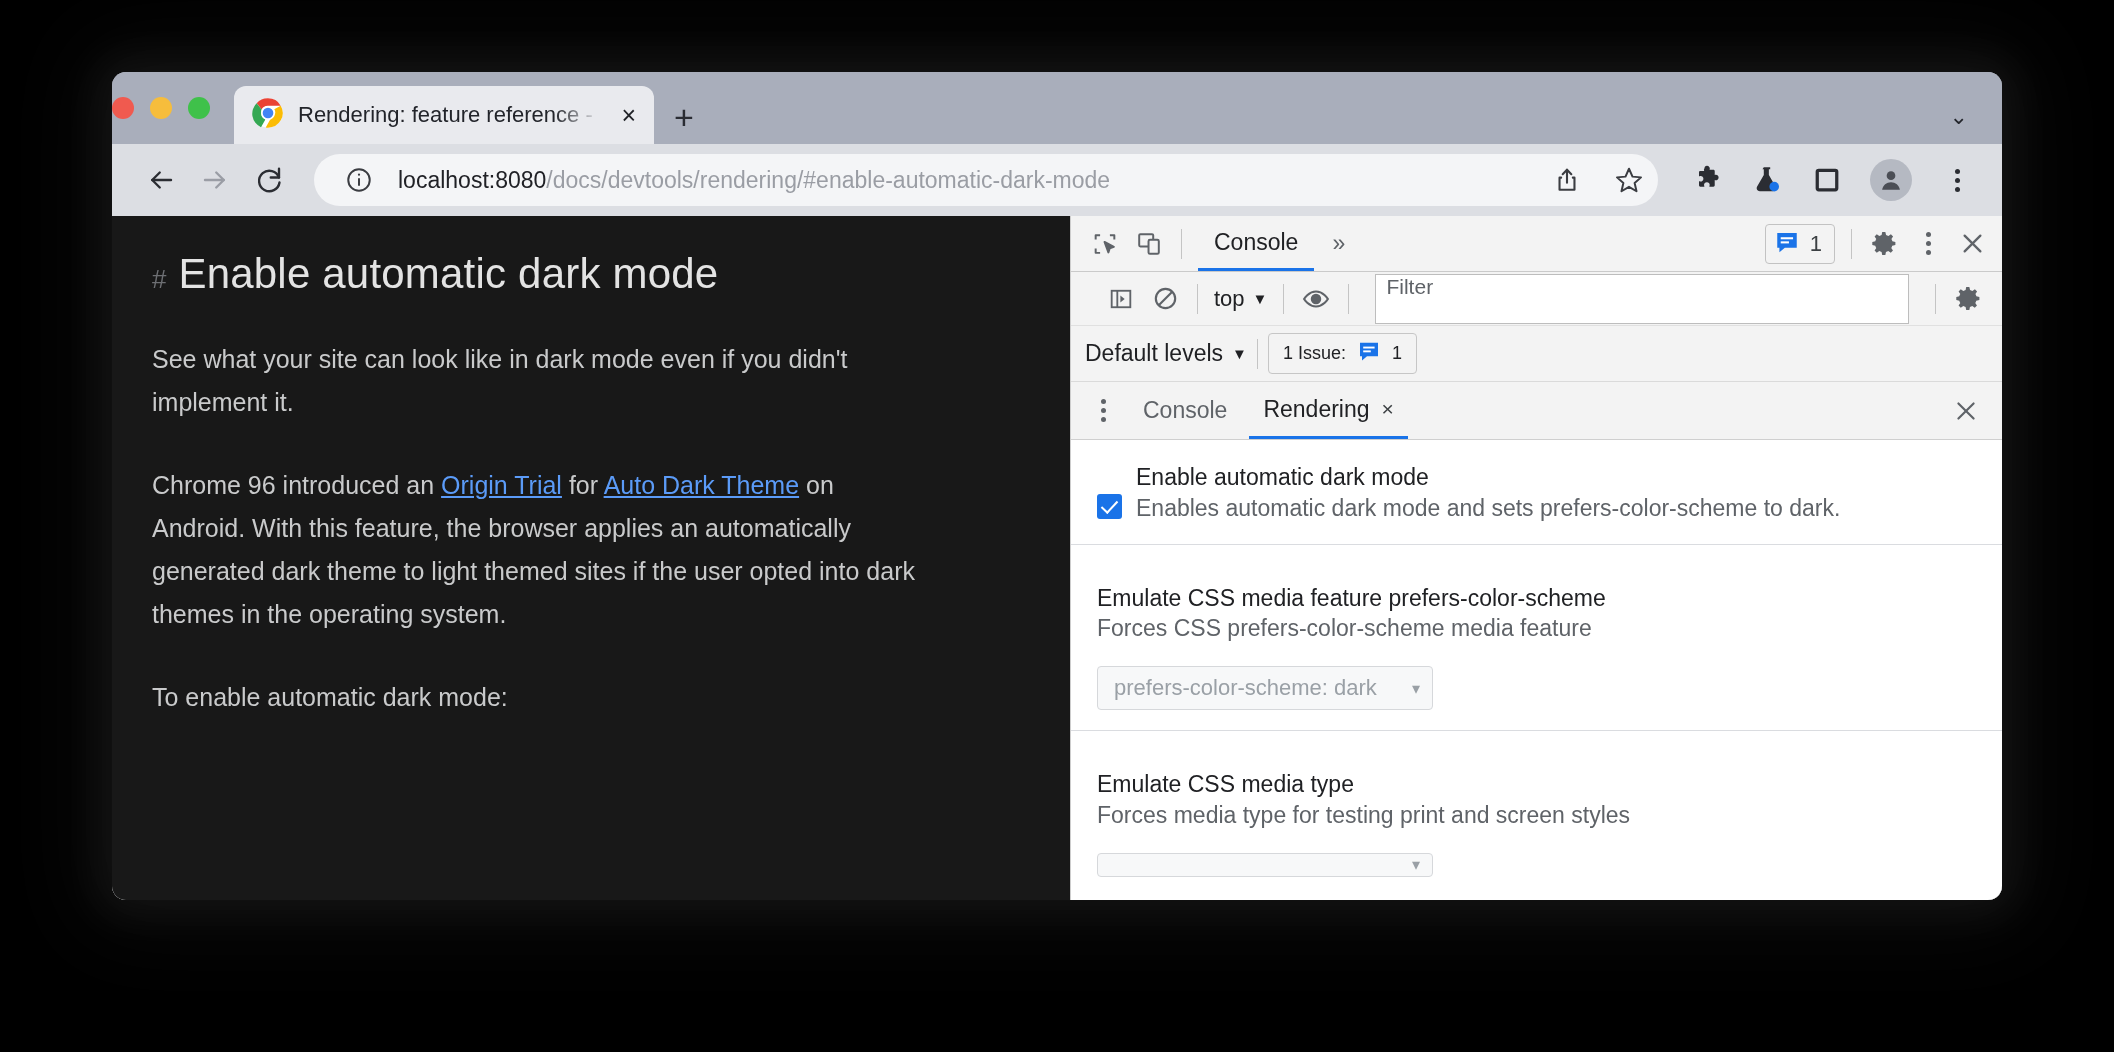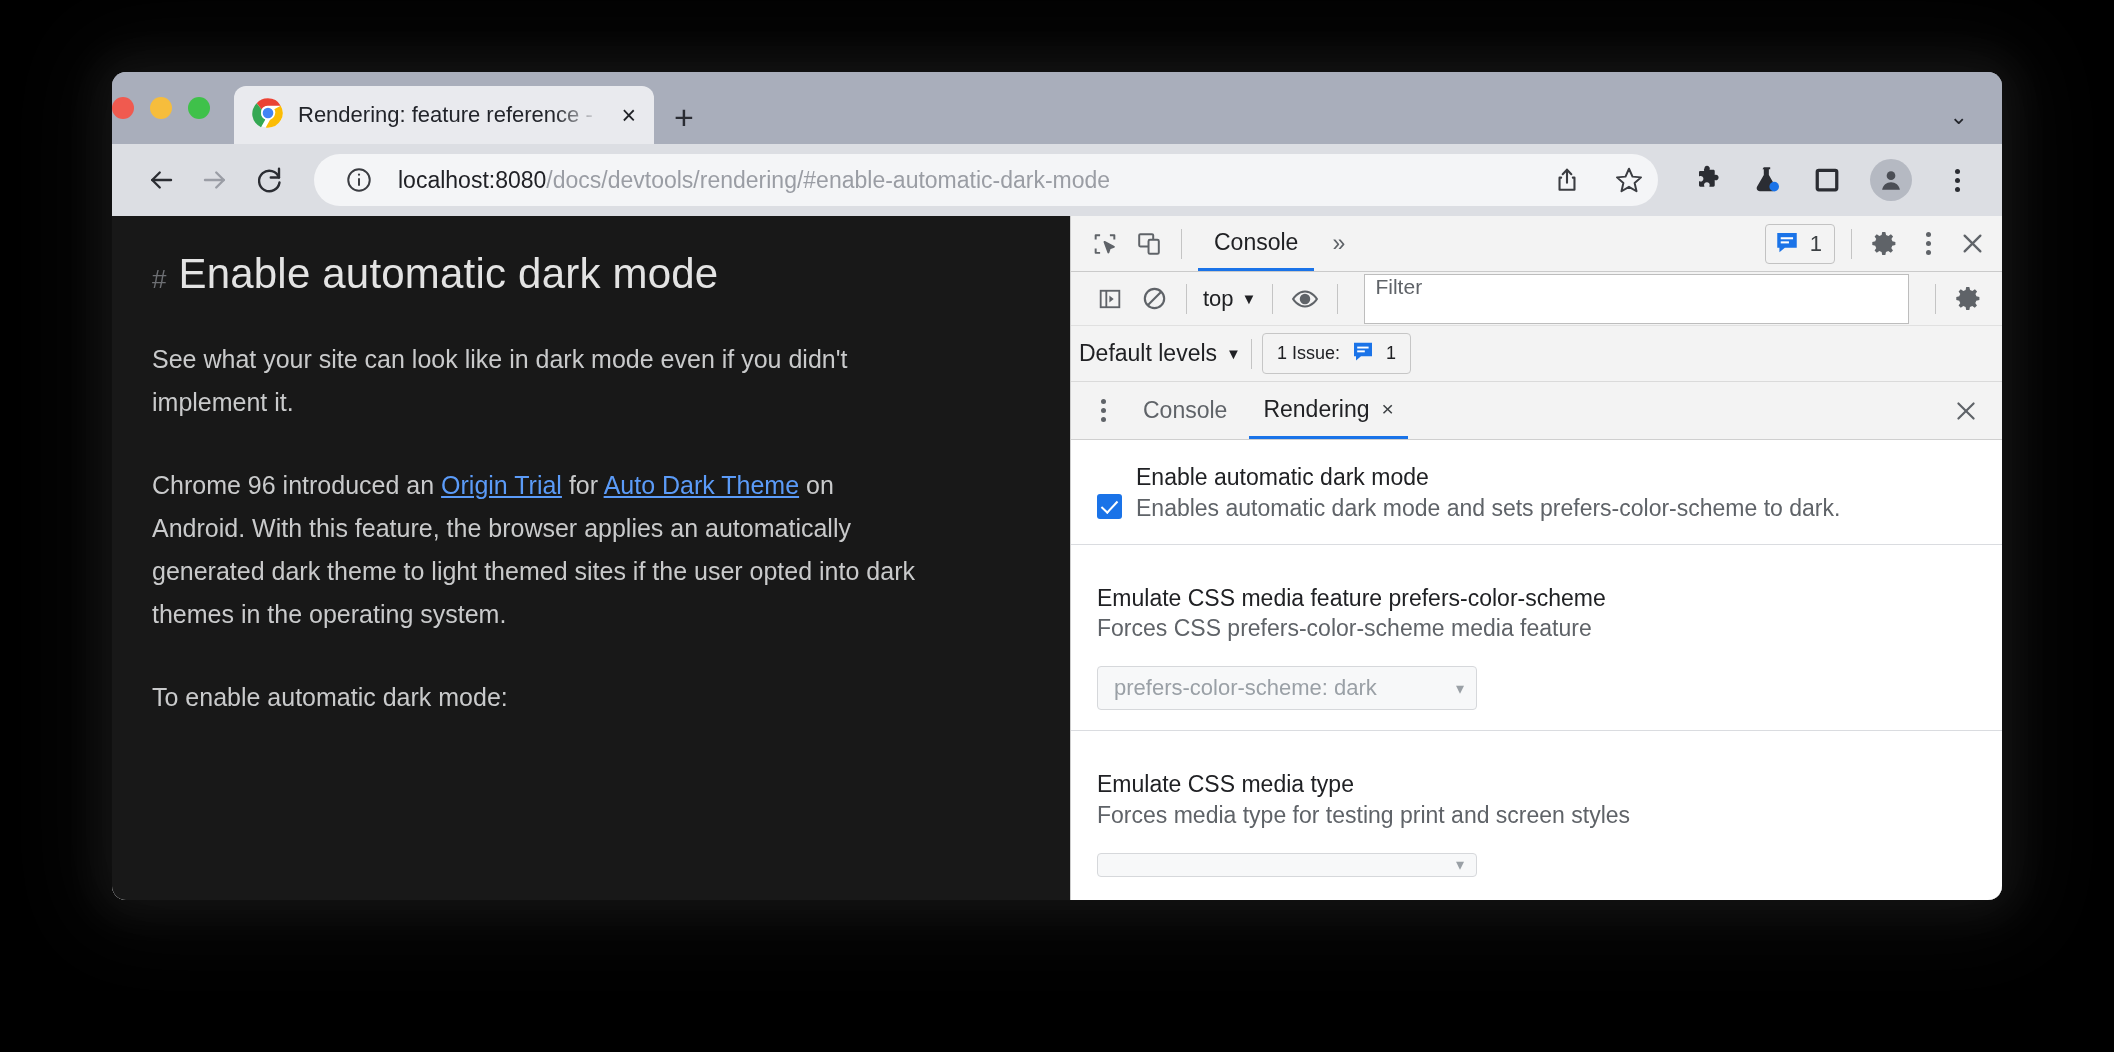--- a/index.html
+++ b/index.html
@@ -192,41 +192,41 @@
     display: flex; align-items: center; gap: 10px;
     border: 1px solid #c2c2c2; border-radius: 4px;
     padding: 4px 12px 4px 8px;
     margin-right: 6px;
   }
   #issues-pill .count { font-size: 22px; color: #3c4043; }
 
   #dt-console-bar {
     height: 54px;
     border-bottom: 1px solid #e0e0e0;
-    padding-left: 17px; padding-right: 12px;
+    padding-left: 28px; padding-right: 12px;
   }
   #ctx-select {
     display: flex; align-items: center; gap: 8px;
     font-size: 22px; color: #202124; padding: 0 6px;
   }
   #filter-input {
     flex: 1;
     height: 50px;
     border: 1px solid #bdbdbd;
     background: #fff;
     font-size: 21px;
     color: #5f6368;
     padding: 0 10px;
     margin: 0 16px;
     display: flex; 
   }
   #dt-levels-bar {
     height: 56px;
     border-bottom: 1px solid #dadada;
-    padding-left: 8px;
+    padding-left: 14px;
   }
   #levels-select { font-size: 23px; color: #202124; display: flex; align-items: center; gap: 9px; }
   #issue-summary {
     display: flex; align-items: center; gap: 11px;
     border: 1px solid #c6c6c6; border-radius: 4px;
     padding: 5px 14px;
     font-size: 18px; color: #202124;
   }
 
   #dt-drawer-tabs {
@@ -261,21 +261,21 @@
   }
   .r-checkrow .cb::after {
     content: ""; position: absolute;
     left: 8px; top: 3px; width: 7px; height: 14px;
     border: solid #fff; border-width: 0 2.6px 2.6px 0;
     transform: rotate(43deg);
   }
   .r-body { flex: 1; }
   .r-select {
     margin-top: 22px;
-    height: 44px; width: 380px;
+    height: 44px; width: 336px;
     border: 1px solid #d6d8db;
     border-radius: 4px;
     background: #f7f8f9;
     display: flex; align-items: center; justify-content: space-between;
     padding: 0 12px 0 16px;
     font-size: 22px; color: #9aa0a6;
   }
   .r-select .caret { font-size: 16px; color: #9aa0a6; }
   .r-select.partial { height: 24px; overflow: hidden; }
 </style>

